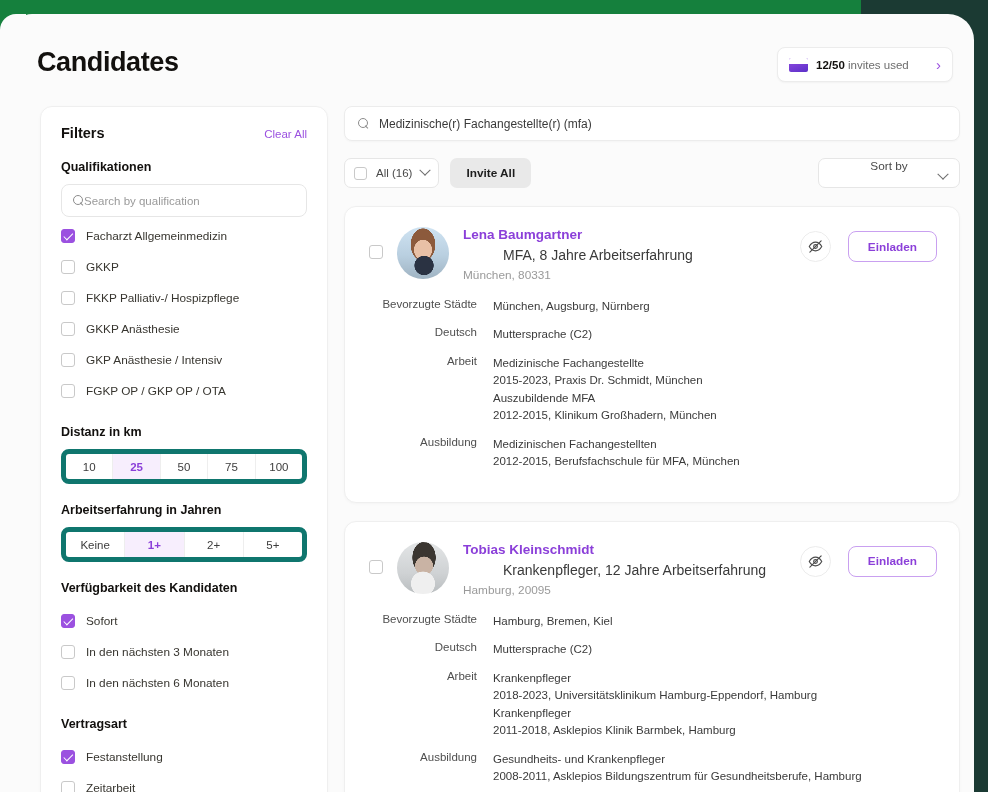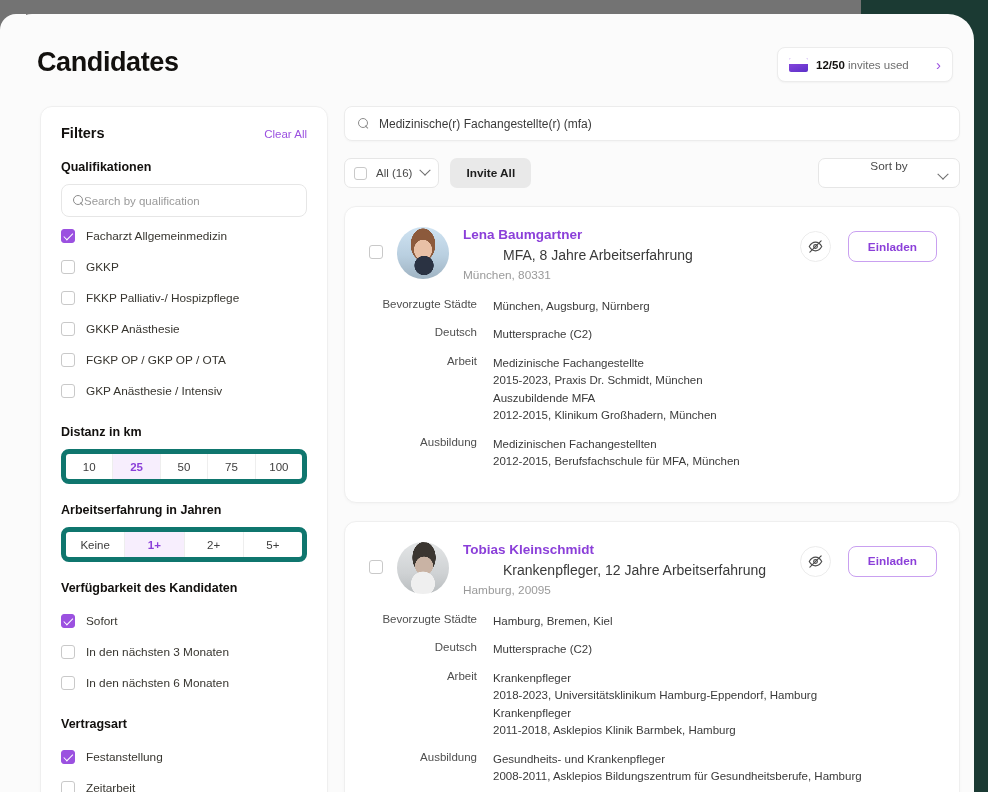--- a/index.html
+++ b/index.html
@@ -2,21 +2,21 @@
 <html><head>
 <meta charset="utf-8">
 <style>
   * { box-sizing: border-box; margin: 0; padding: 0; }
   html, body {
     width: 988px; height: 792px;
     font-family: "Liberation Sans", sans-serif;
     background: #1b3a33;
     overflow: hidden;
   }
-  #app { position: relative; width: 861px; height: 792px; background: #737373; }
+  #app { position: relative; width: 861px; height: 792px; background: #15803d; }
 
   
   .sliver {
     position: absolute; left: 0; top: 14px; width: 26px; height: 778px;
     background: #fbfbfb; border-top-right-radius: 0; border-top-left-radius: 16px;
   }
   .page {
     position: absolute; left: 14px; top: 14px; width: 960px; height: 778px;
     background: #fbfbfb; border-top-left-radius: 18px; border-top-right-radius: 26px;
     overflow: hidden;
@@ -217,25 +217,25 @@
         <div class="cbrow">
           <span class="cb"></span>
           <span class="cblabel">FKKP Palliativ-/ Hospizpflege</span>
         </div>
         <div class="cbrow">
           <span class="cb"></span>
           <span class="cblabel">GKKP Anästhesie</span>
         </div>
         <div class="cbrow">
           <span class="cb"></span>
+          <span class="cblabel">GKP Anästhesie / Intensiv</span>
+        </div>
+        <div class="cbrow">
+          <span class="cb"></span>
           <span class="cblabel">FGKP OP / GKP OP / OTA</span>
-        </div>
-        <div class="cbrow">
-          <span class="cb"></span>
-          <span class="cblabel">GKP Anästhesie / Intensiv</span>
         </div>
       </div>
 
       <div class="sec-title">Distanz in km</div>
       <div class="seg">
         <div>10</div>
         <div class="act">25</div>
         <div>50</div>
         <div>75</div>
         <div>100</div>

